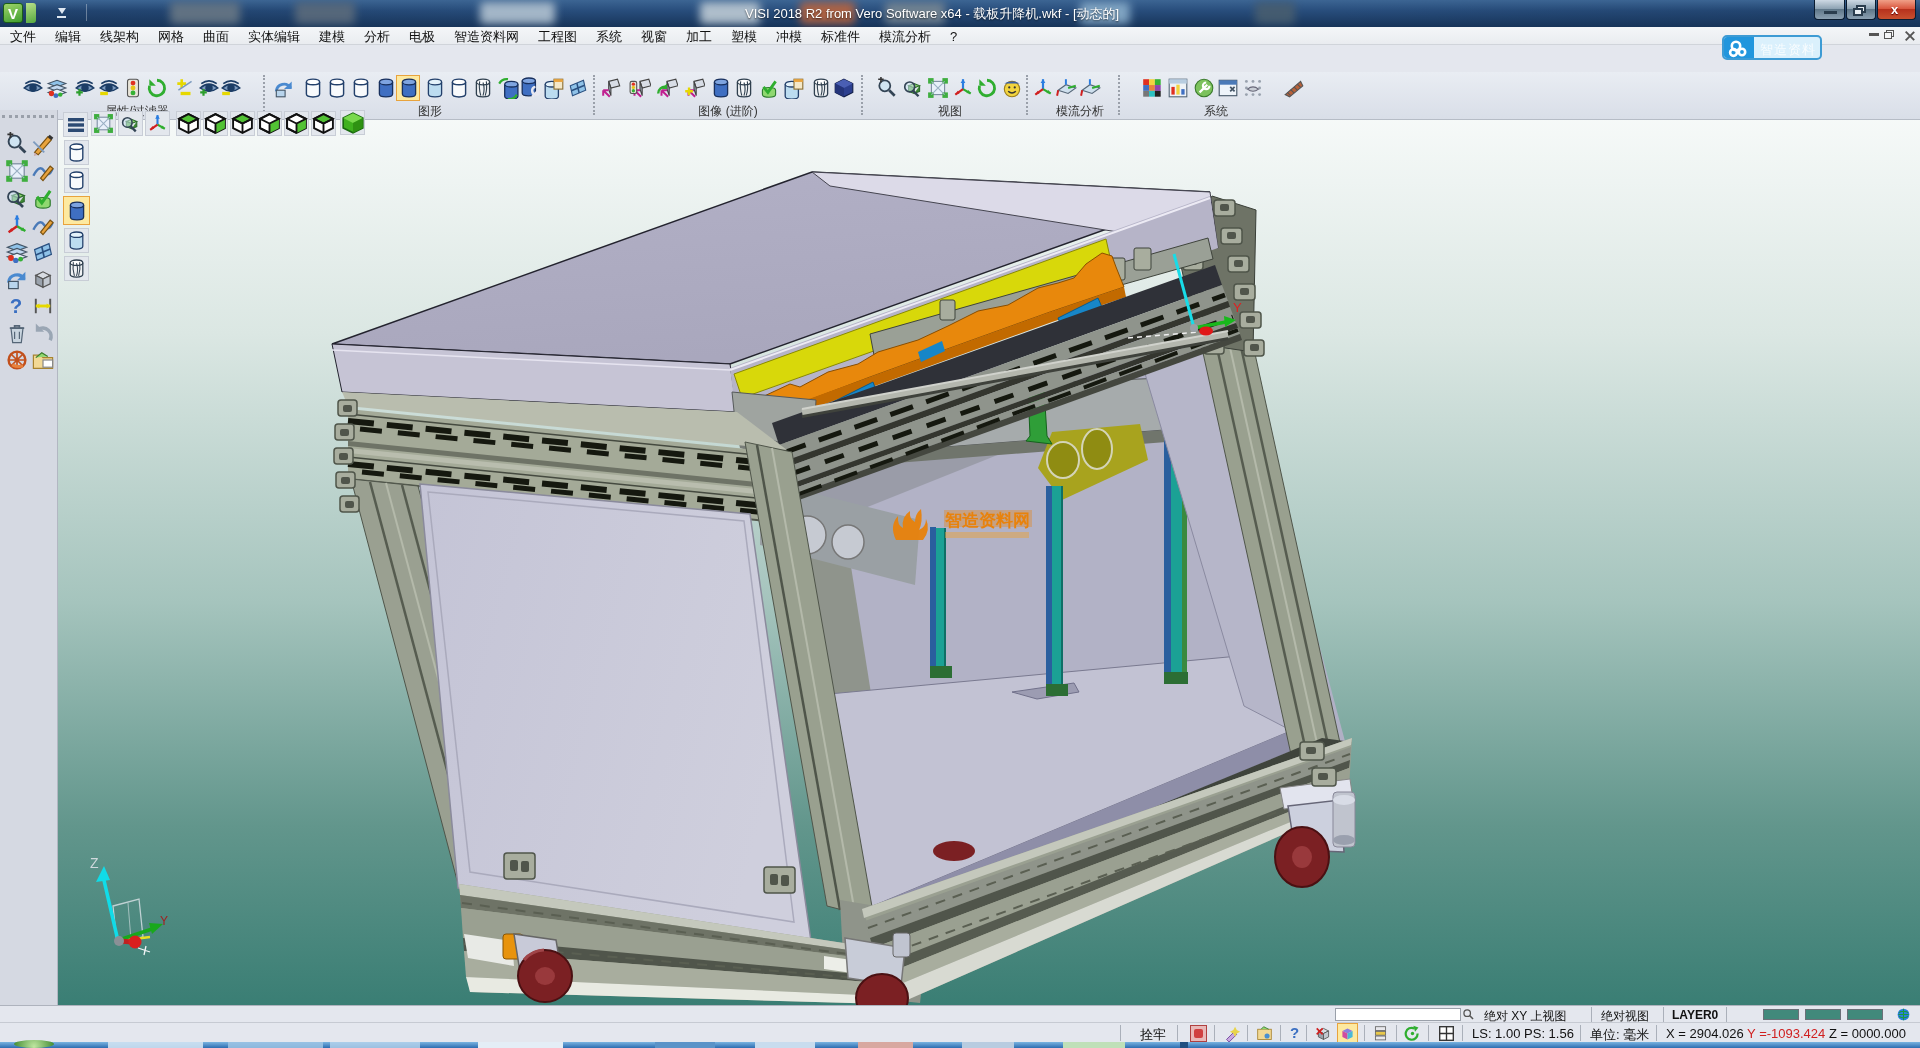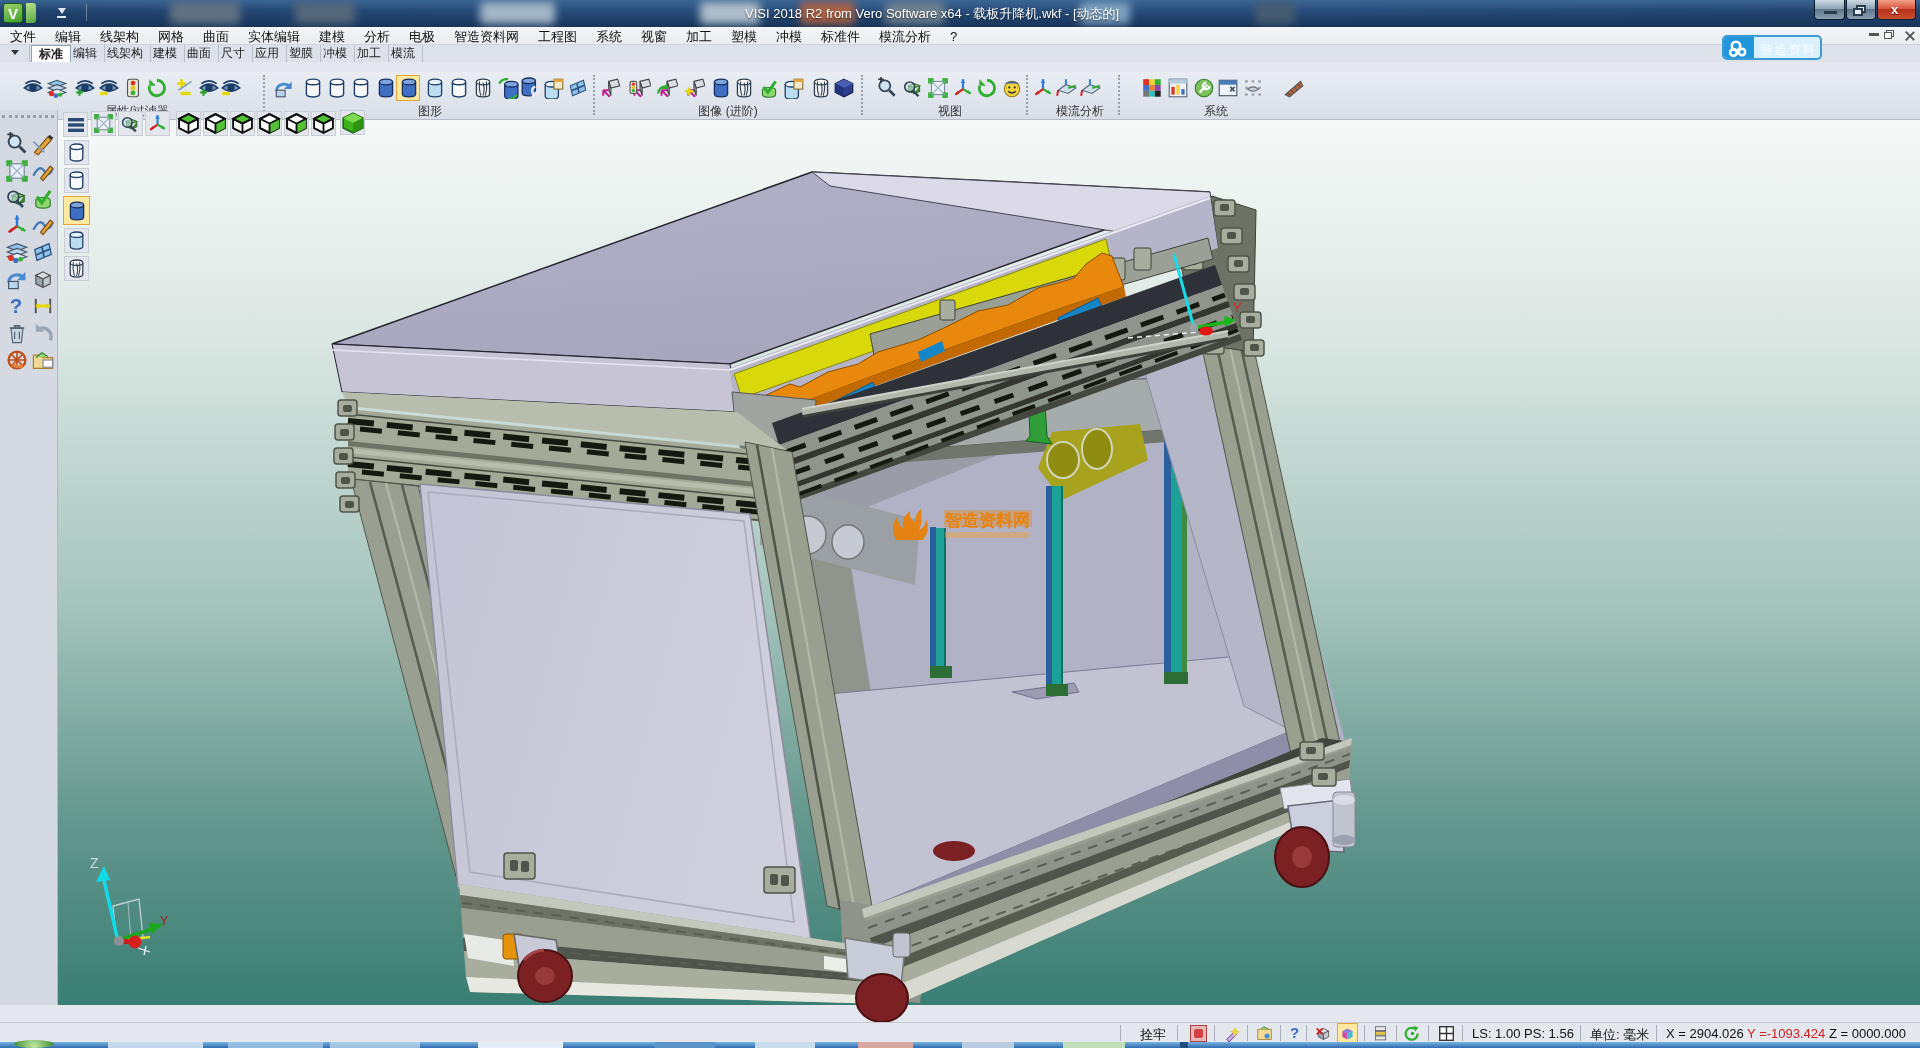--- a/index.html
+++ b/index.html
@@ -324,36 +324,20 @@
       </div>
 </div>
 <div class="abs" id="menubar"><span>文件</span><span>编辑</span><span>线架构</span><span>网格</span><span>曲面</span><span>实体编辑</span><span>建模</span><span>分析</span><span>电极</span><span>智造资料网</span><span>工程图</span><span>系统</span><span>视窗</span><span>加工</span><span>塑模</span><span>冲模</span><span>标准件</span><span>模流分析</span><span>?</span>
   <div class="abs" style="left:1869px;top:6px;width:10px;height:3px;background:#555"></div>
   <div class="abs" style="left:1886px;top:3px;width:8px;height:7px;border:1px solid #555;background:#f4f6f8"></div><div class="abs" style="left:1884px;top:5px;width:8px;height:7px;border:1px solid #555;background:#f4f6f8"></div>
   <div class="abs" style="left:1905px;top:4px;width:10px;height:10px">
         <div style="position:absolute;left:4px;top:-1px;width:1.6px;height:12px;background:#555;transform:rotate(45deg)"></div>
         <div style="position:absolute;left:4px;top:-1px;width:1.6px;height:12px;background:#555;transform:rotate(-45deg)"></div>
       </div>
 </div>
-<div class="abs" id="tabrow">
-  <div class="tab" style="left:0;width:30px">
-        <span style="position:absolute;left:11px;top:5px;width:0;height:0;border:4px solid transparent;border-top:5px solid #333"></span>
-      </div>
-  <div class="tab sel" style="left:31px">标准</div>
-  <div class="tab" style="left:66px">编辑</div>
-  <div class="tab" style="left:100px">线架构</div>
-  <div class="tab" style="left:146px">建模</div>
-  <div class="tab" style="left:180px">曲面</div>
-  <div class="tab" style="left:214px">尺寸</div>
-  <div class="tab" style="left:248px">应用</div>
-  <div class="tab" style="left:282px">塑膜</div>
-  <div class="tab" style="left:316px">冲模</div>
-  <div class="tab" style="left:350px">加工</div>
-  <div class="tab" style="left:384px">模流</div>
-</div>
 <div class="abs" id="baidu" style="left:1722px;top:35px;width:100px;height:25px;border:2px solid #3d9bd4;border-radius:5px;background:#daf0fc;overflow:hidden">
   <div class="abs" style="left:0;top:0;width:30px;height:25px;background:#2196dd"></div>
   <svg class="abs" style="left:3px;top:2px" width="24" height="20" viewBox="0 0 24 20">
         <circle cx="9" cy="7" r="4.2" fill="none" stroke="#fff" stroke-width="2.6"></circle>
         <circle cx="6.5" cy="13.5" r="3.4" fill="none" stroke="#fff" stroke-width="2.6"></circle>
         <circle cx="15" cy="13" r="3.2" fill="none" stroke="#fff" stroke-width="2.6"></circle>
       </svg>
   <div class="abs" style="left:36px;top:4px;font-size:13px;color:#ffffffcc;letter-spacing:1px">智造资料网</div>
 </div>
 <svg width="0" height="0" style="position:absolute">
@@ -885,20 +869,40 @@
       <svg class="abs" style="left:66px;top:200px" width="22" height="22">
         <use href="#i-cylB"></use>
       </svg>
 <div class="fbtn" style="left:64px;top:228px"></div>
       <svg class="abs" style="left:66px;top:230px" width="21" height="21">
         <use href="#i-cylC"></use>
       </svg>
 <div class="fbtn" style="left:64px;top:256px"></div>
       <svg class="abs" style="left:66px;top:258px" width="21" height="21">
         <use href="#i-cylS"></use>
+      </svg>
+</div>
+<div class="abs" id="statusbar1">
+  <div class="abs" style="left:1335px;top:2px;width:126px;height:13px;background:#fff;border:1px solid #9aa0aa"></div>
+  <svg class="abs" style="left:1462px;top:2px" width="13" height="13" viewBox="0 0 20 20">
+        <circle cx="8" cy="8" r="5" fill="none" stroke="#555" stroke-width="2"></circle>
+        <path d="M12 12 l5 5" stroke="#555" stroke-width="2.4"></path>
+      </svg>
+  <div class="abs" style="left:1484px;top:2px">绝对 XY 上视图</div>
+  <div class="sb2sep" style="left:1591px;top:1px"></div>
+  <div class="abs" style="left:1601px;top:2px">绝对视图</div>
+  <div class="sb2sep" style="left:1663px;top:1px"></div>
+  <div class="abs" style="left:1672px;top:2px;font-weight:bold">LAYER0</div>
+  <div class="sb2sep" style="left:1726px;top:1px"></div>
+  <div class="swatch" style="left:1763px"></div>
+  <div class="swatch" style="left:1805px"></div>
+  <div class="swatch" style="left:1847px"></div>
+  <svg class="abs" style="left:1897px;top:2px" width="13" height="13" viewBox="0 0 20 20">
+        <circle cx="10" cy="10" r="9" fill="#2a7de0"></circle>
+        <path d="M3 7 q7 -4 14 0 M3 13 q7 4 14 0 M10 1 v18 M2 10 h16" stroke="#1a9a3f" stroke-width="1.6" fill="none"></path>
       </svg>
 </div>
 <div class="abs" id="statusbar2">
   <div class="sb2sep" style="left:1120px"></div>
   <div class="abs" style="left:1140px;top:3px">拴牢</div>
   <div class="sb2sep" style="left:1177px"></div>
   <div class="abs tbicon" style="left:1190px;background:#e8b8b8;border:1px solid #b04040">
         <div class="abs" style="left:3px;top:3px;width:9px;height:9px;background:#d04040;border-radius:2px"></div>
       </div>
   <div class="sb2sep" style="left:1214px"></div>

